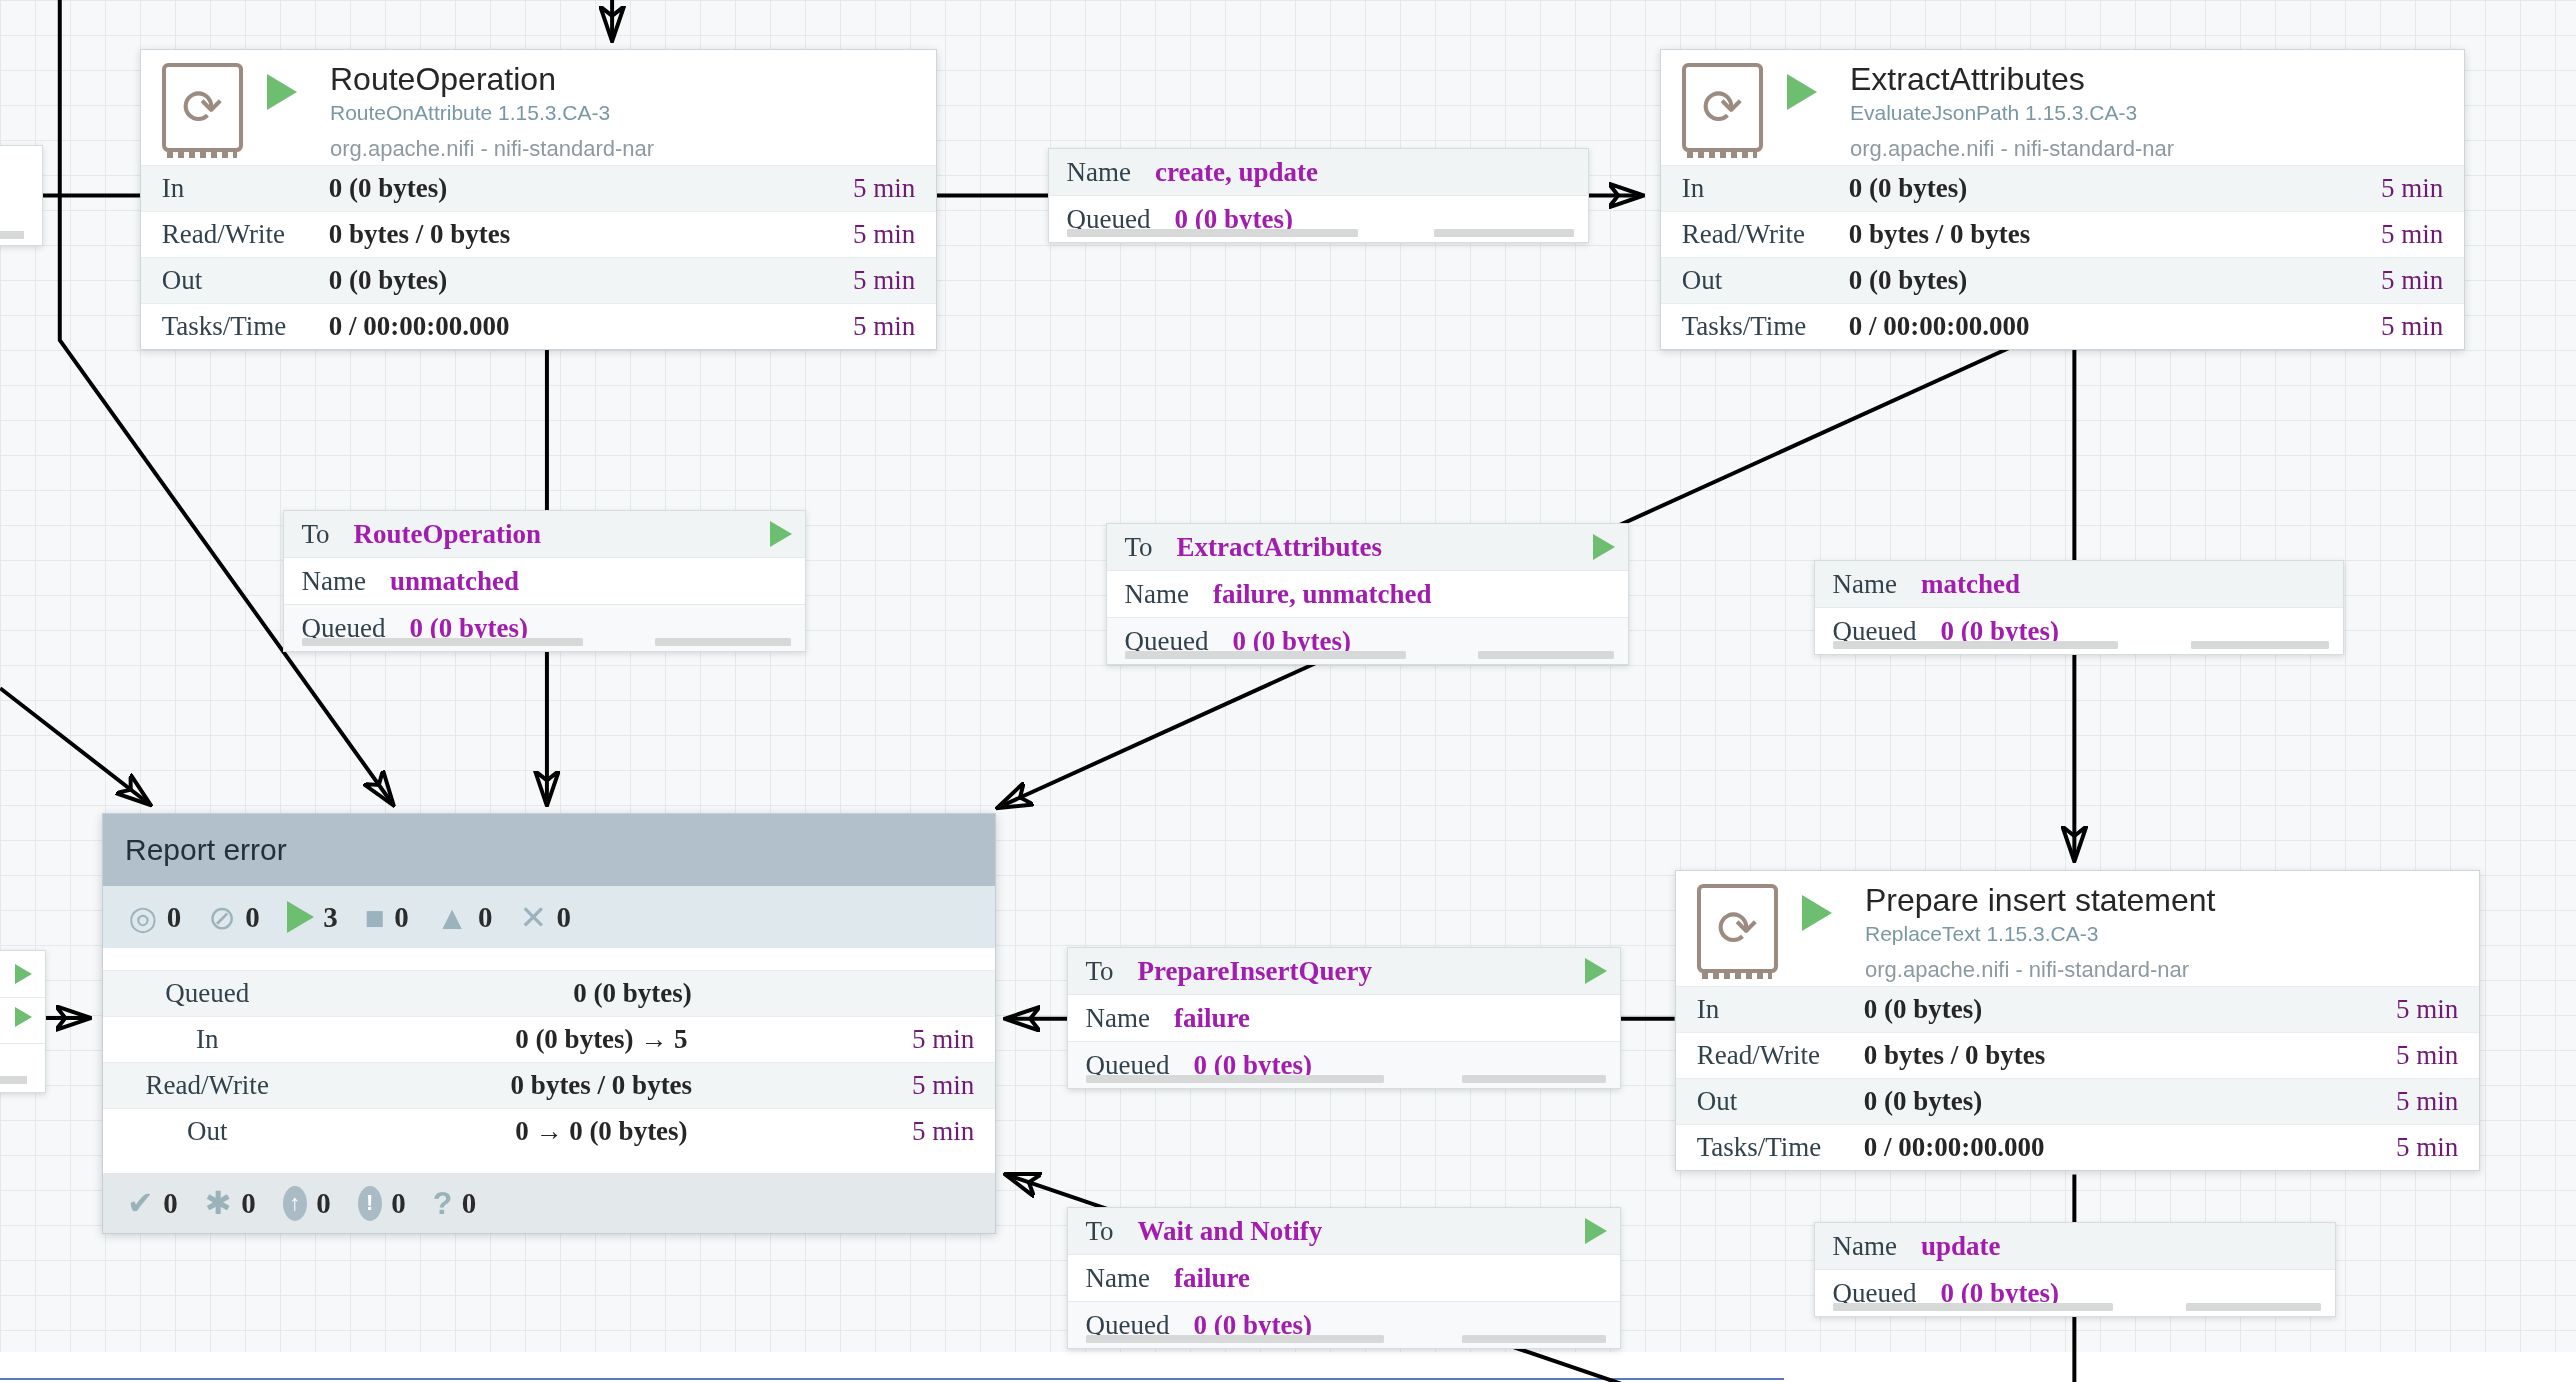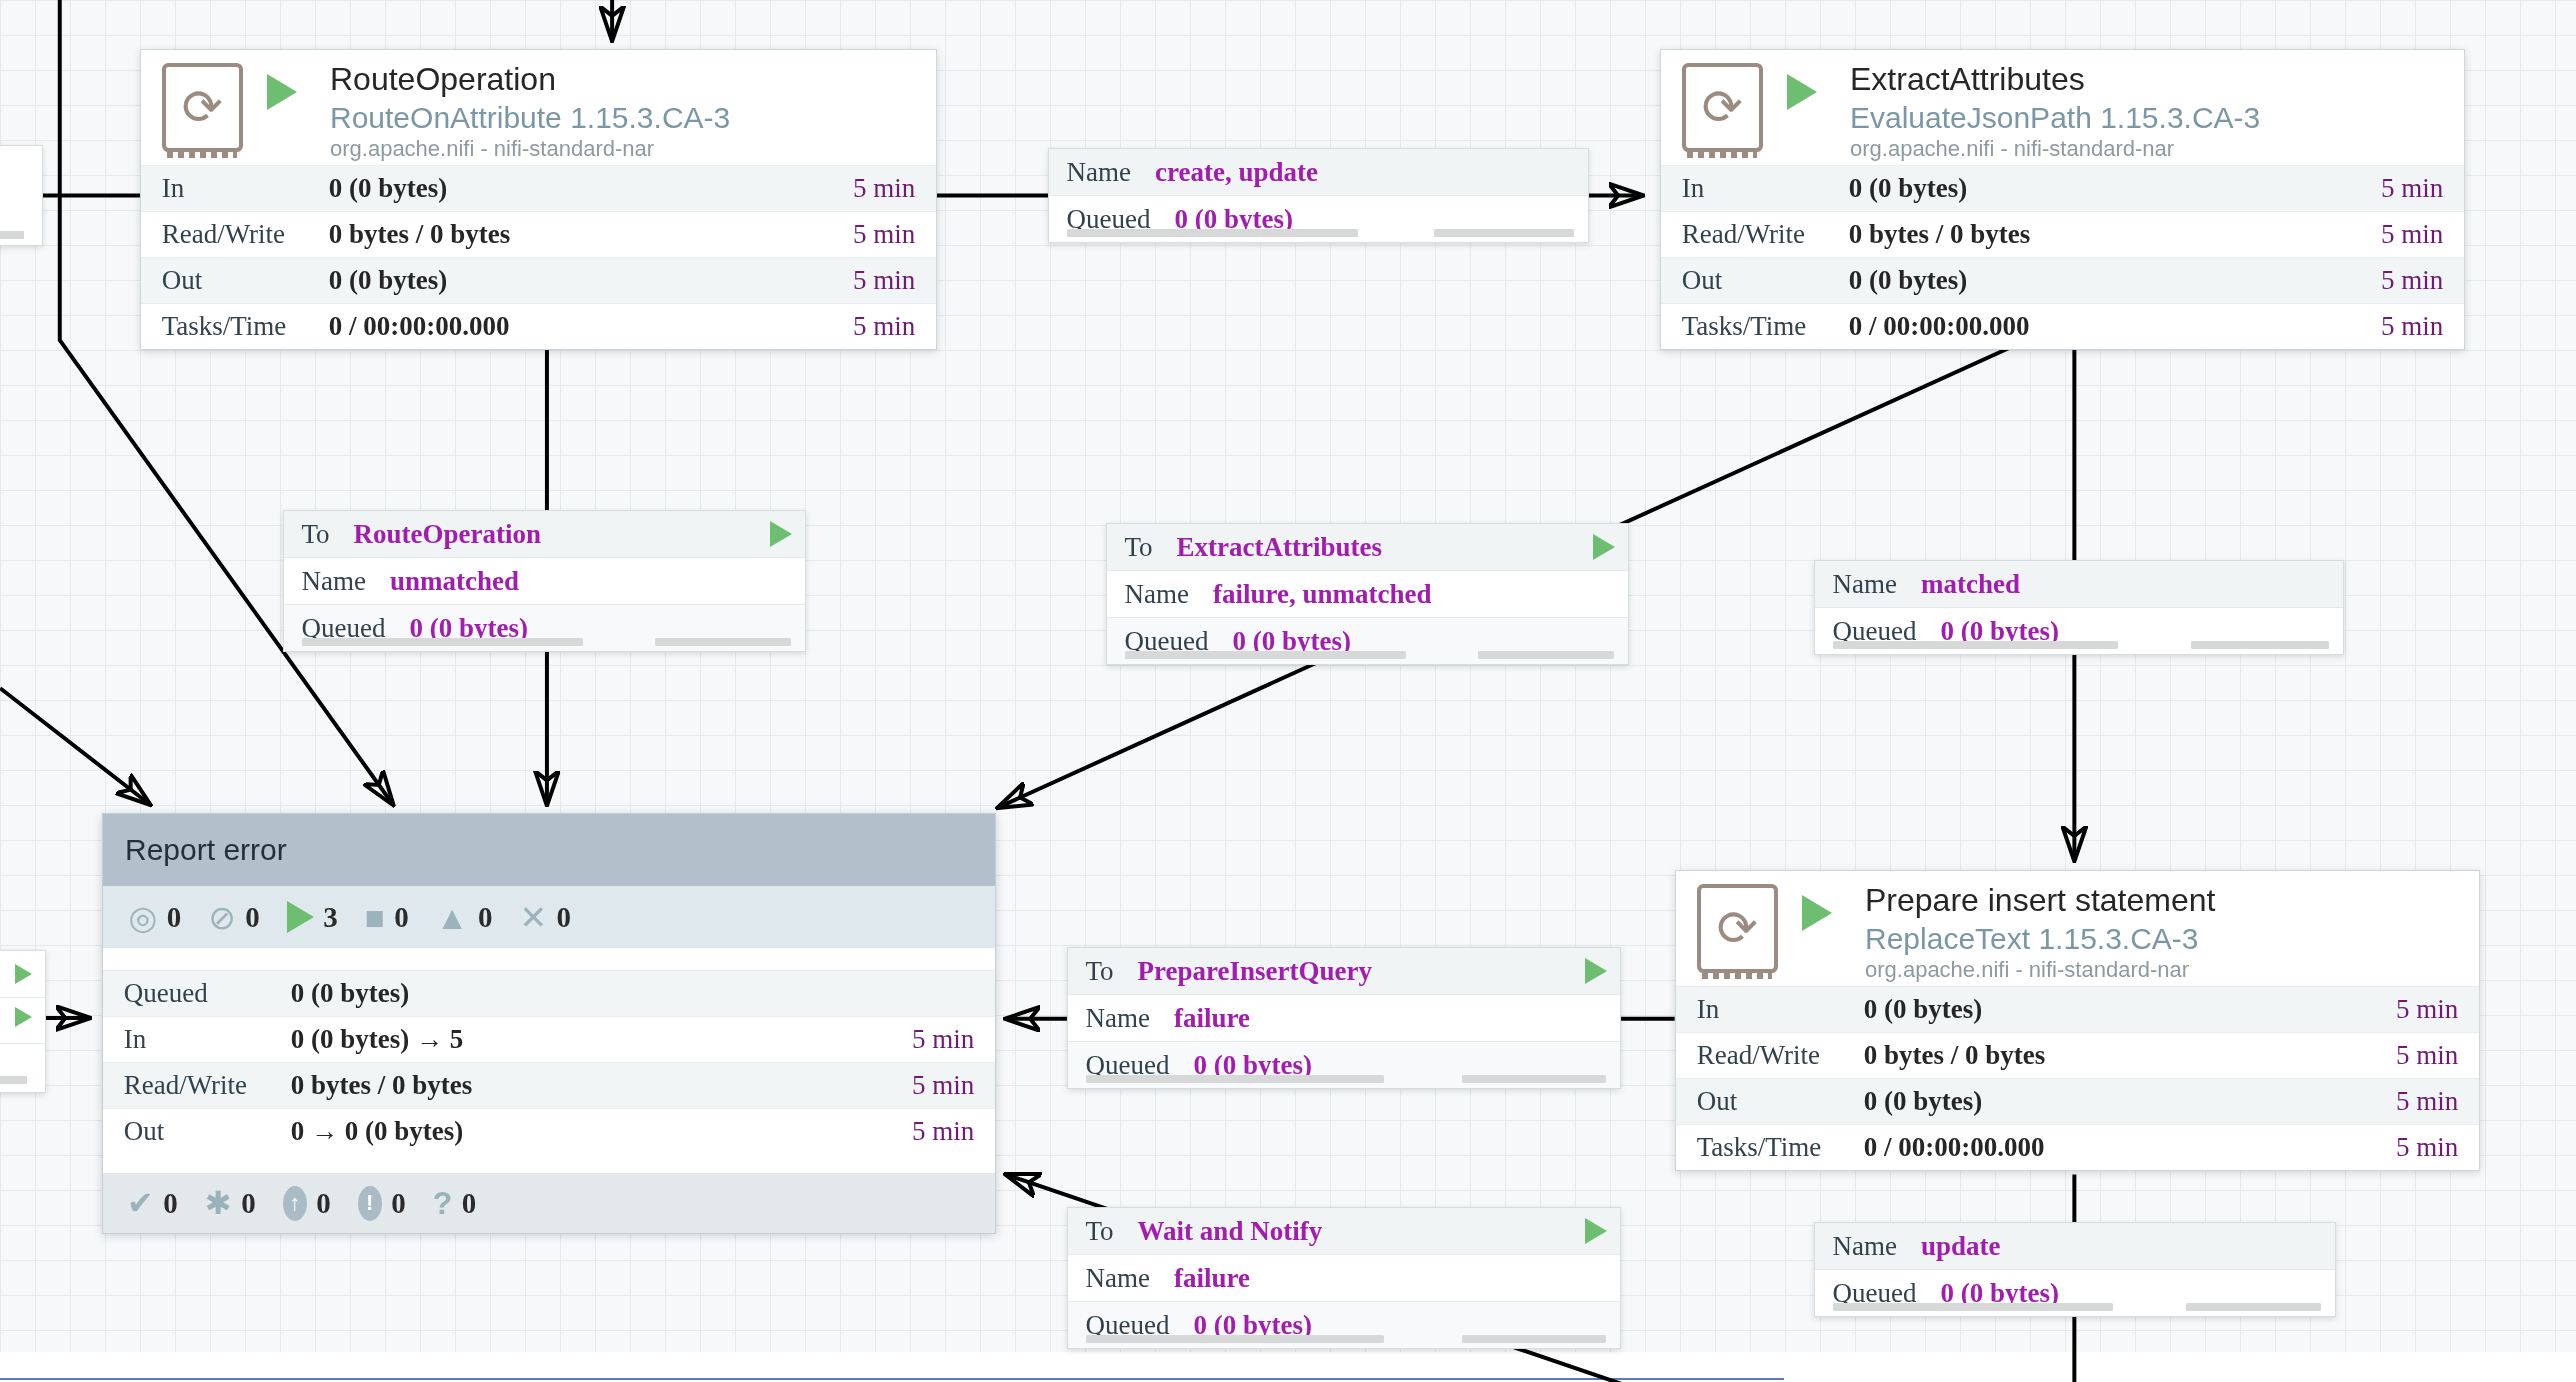--- a/index.html
+++ b/index.html
@@ -20,21 +20,21 @@
   .proc-header{position:relative;height:115px;}
   .stamp{position:absolute;left:20.7px;top:12.7px;width:73px;height:81px;border:4px solid #9c8b81;
          border-radius:6.4px;display:flex;align-items:center;justify-content:center;
          color:#9c8b81;font-size:49px;background:#fff;}
   .stamp::after{content:"";position:absolute;left:1.6px;right:1.6px;bottom:-10.3px;height:5.6px;
          background:repeating-linear-gradient(90deg,#9c8b81 0 5.6px,transparent 5.6px 11px);}
   .tri{width:0;height:0;border-top:18.3px solid transparent;border-bottom:18.3px solid transparent;
        border-left:30px solid #6dbe71;}
   .proc-run{position:absolute;left:126px;top:24px;}
   .proc-title{position:absolute;left:189px;top:11px;font-size:32px;color:#262626;}
-  .proc-type{position:absolute;left:189px;top:51px;font-size:30px;color:#7a97a5;}
+  .proc-type{position:absolute;left:189px;top:51px;font-size:21px;color:#7a97a5;}
   .proc-bundle{position:absolute;left:189px;top:86px;font-size:22px;color:#8d9aa0;}
 
   .stat-row{height:45px;display:flex;align-items:center;padding:0 20.7px;
             font-family:"Liberation Serif",serif;font-size:27px;color:#32424c;
             border-top:0.8px solid #e8edef;}
   .stat-row.alt{background:#f2f5f6;}
   .stat-label{width:167px;flex:none;}
   .stat-value{font-weight:bold;color:#262626;flex:1;white-space:nowrap;}
   .stat-window{margin-left:auto;color:#701a75;}
 
@@ -197,21 +197,21 @@
       <span class="stat-value">0 (0 bytes)</span>
       <span class="stat-window">5 min</span>
     </div>
     <div class="stat-row">
       <span class="stat-label">Tasks/Time</span>
       <span class="stat-value">0 / 00:00:00.000</span>
       <span class="stat-window">5 min</span>
     </div>
   </div>
 
-  <div class="group" style="left:102px;top:813px;width:892px;">
+  <div class="group" style="left:102px;top:813px;width:892px;text-align:center;">
     <div class="grp-header">
       <span>Report error</span>
     </div>
     <div class="grp-icons">
       <span class="gi">◎</span>
       <span class="gc">0</span>
       <span class="gi">⊘</span>
       <span class="gc">0</span>
       <span class="gi run-tri"></span>
       <span class="gc">3</span>

